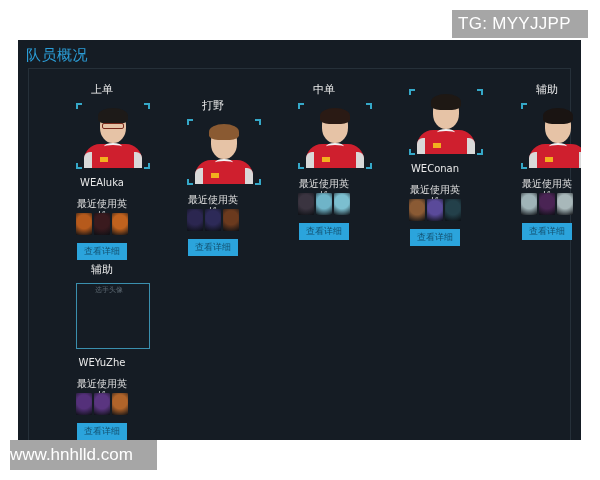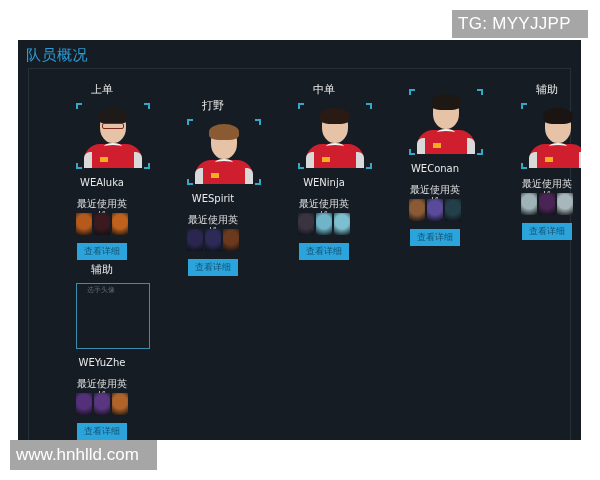--- a/index.html
+++ b/index.html
@@ -7,21 +7,21 @@
   body { position: relative; font-family: "DejaVu Sans", "Liberation Sans", sans-serif; }
 
   .wm-top {
     position: absolute; left: 452px; top: 10px; width: 136px; height: 28px;
     background: #a6a6a6; color: #ffffff; font-family: "Liberation Sans", sans-serif;
     font-size: 17px; line-height: 28px; padding-left: 6px; letter-spacing: 0.3px; z-index: 5;
   }
   .wm-bottom {
     position: absolute; left: 10px; top: 440px; width: 147px; height: 30px;
     background: #a6a6a6; color: #ffffff; font-family: "Liberation Sans", sans-serif;
-    font-size: 17px; line-height: 30px; padding-left: 6px; z-index: 5;
+    font-size: 17px; line-height: 30px; z-index: 5;
   }
 
   .panel {
     position: absolute; left: 18px; top: 40px; width: 563px; height: 400px;
     background: #151c24; overflow: hidden;
   }
   .panel-title {
     position: absolute; left: 8px; top: 6px; font-size: 15px; color: #2b9ed8;
     letter-spacing: 0.5px;
   }
@@ -73,21 +73,21 @@
   .glasses {
     position: absolute; left: 50%; top: 16px; width: 22px; height: 6px; margin-left: -11px;
     border: 1.5px solid #7a2a1c; border-radius: 2px;
   }
 
   .broken-frame {
     width: 74px; height: 66px; margin: 6px auto 0; border: 1px solid #3a8fae;
     position: relative; text-align: left;
   }
   .broken-alt {
-    position: absolute; left: 10px; top: 1px; font-size: 7px; color: #5b6770;
+    position: absolute; left: 18px; top: 1px; font-size: 7px; color: #5b6770;
   }
 
   .name { font-size: 10px; margin-top: 7px; height: 13px; line-height: 13px; color: #eaeaea; }
   .recent { font-size: 10px; margin-top: 9px; height: 12px; line-height: 12px; color: #e0e0e0; }
   .heroes { display: flex; justify-content: center; gap: 2px; margin-top: 3px; height: 22px; }
   .hero { width: 22px; height: 22px; border-radius: 1px; }
   .btn {
     display: block; margin: 8px auto 0; width: 50px; height: 17px; background: #2ba4dc;
     color: #13506f; font-size: 9px; line-height: 17px; text-align: center; border: none;
     font-family: "DejaVu Sans", sans-serif;
@@ -143,21 +143,20 @@
               <div class="p-jacket" style="background:#cf1f2e"></div>
               <div class="p-sleeve-l"></div>
               <div class="p-sleeve-r"></div>
               <div class="p-collar"></div>
               <div class="p-logo"></div>
               <div class="p-head"></div>
               <div class="p-hair" style="background:#8a5a32"></div>
             </div>
           </div>
         </div>
-    <div class="name">WESpirit</div>
     <div class="recent">最近使用英雄</div>
     <div class="heroes">
           <div class="hero" style="background: radial-gradient(circle at 50% 40%, rgb(43, 38, 80) 0%, rgb(43, 38, 80) 45%, rgb(12, 15, 20) 100%);"></div>
           <div class="hero" style="background: radial-gradient(circle at 50% 40%, rgb(45, 42, 88) 0%, rgb(45, 42, 88) 45%, rgb(12, 15, 20) 100%);"></div>
           <div class="hero" style="background: radial-gradient(circle at 50% 40%, rgb(107, 58, 30) 0%, rgb(107, 58, 30) 45%, rgb(12, 15, 20) 100%);"></div>
         </div>
     <button class="btn">查看详细</button>
   </div>
       <div class="player" style="left: 232px; top: 43px;">
     <div class="role">中单</div>
@@ -171,21 +170,20 @@
               <div class="p-jacket" style="background:#cf1f2e"></div>
               <div class="p-sleeve-l"></div>
               <div class="p-sleeve-r"></div>
               <div class="p-collar"></div>
               <div class="p-logo"></div>
               <div class="p-head"></div>
               <div class="p-hair" style="background:#2a1a14"></div>
             </div>
           </div>
         </div>
-    <div class="name">WENinja</div>
     <div class="recent">最近使用英雄</div>
     <div class="heroes">
           <div class="hero" style="background: radial-gradient(circle at 50% 40%, rgb(58, 52, 64) 0%, rgb(58, 52, 64) 45%, rgb(12, 15, 20) 100%);"></div>
           <div class="hero" style="background: radial-gradient(circle at 50% 40%, rgb(111, 180, 200) 0%, rgb(111, 180, 200) 45%, rgb(12, 15, 20) 100%);"></div>
           <div class="hero" style="background: radial-gradient(circle at 50% 40%, rgb(124, 191, 208) 0%, rgb(124, 191, 208) 45%, rgb(12, 15, 20) 100%);"></div>
         </div>
     <button class="btn">查看详细</button>
   </div>
       <div class="player" style="left: 343px; top: 43px;">
     <div class="avatar-slot">

